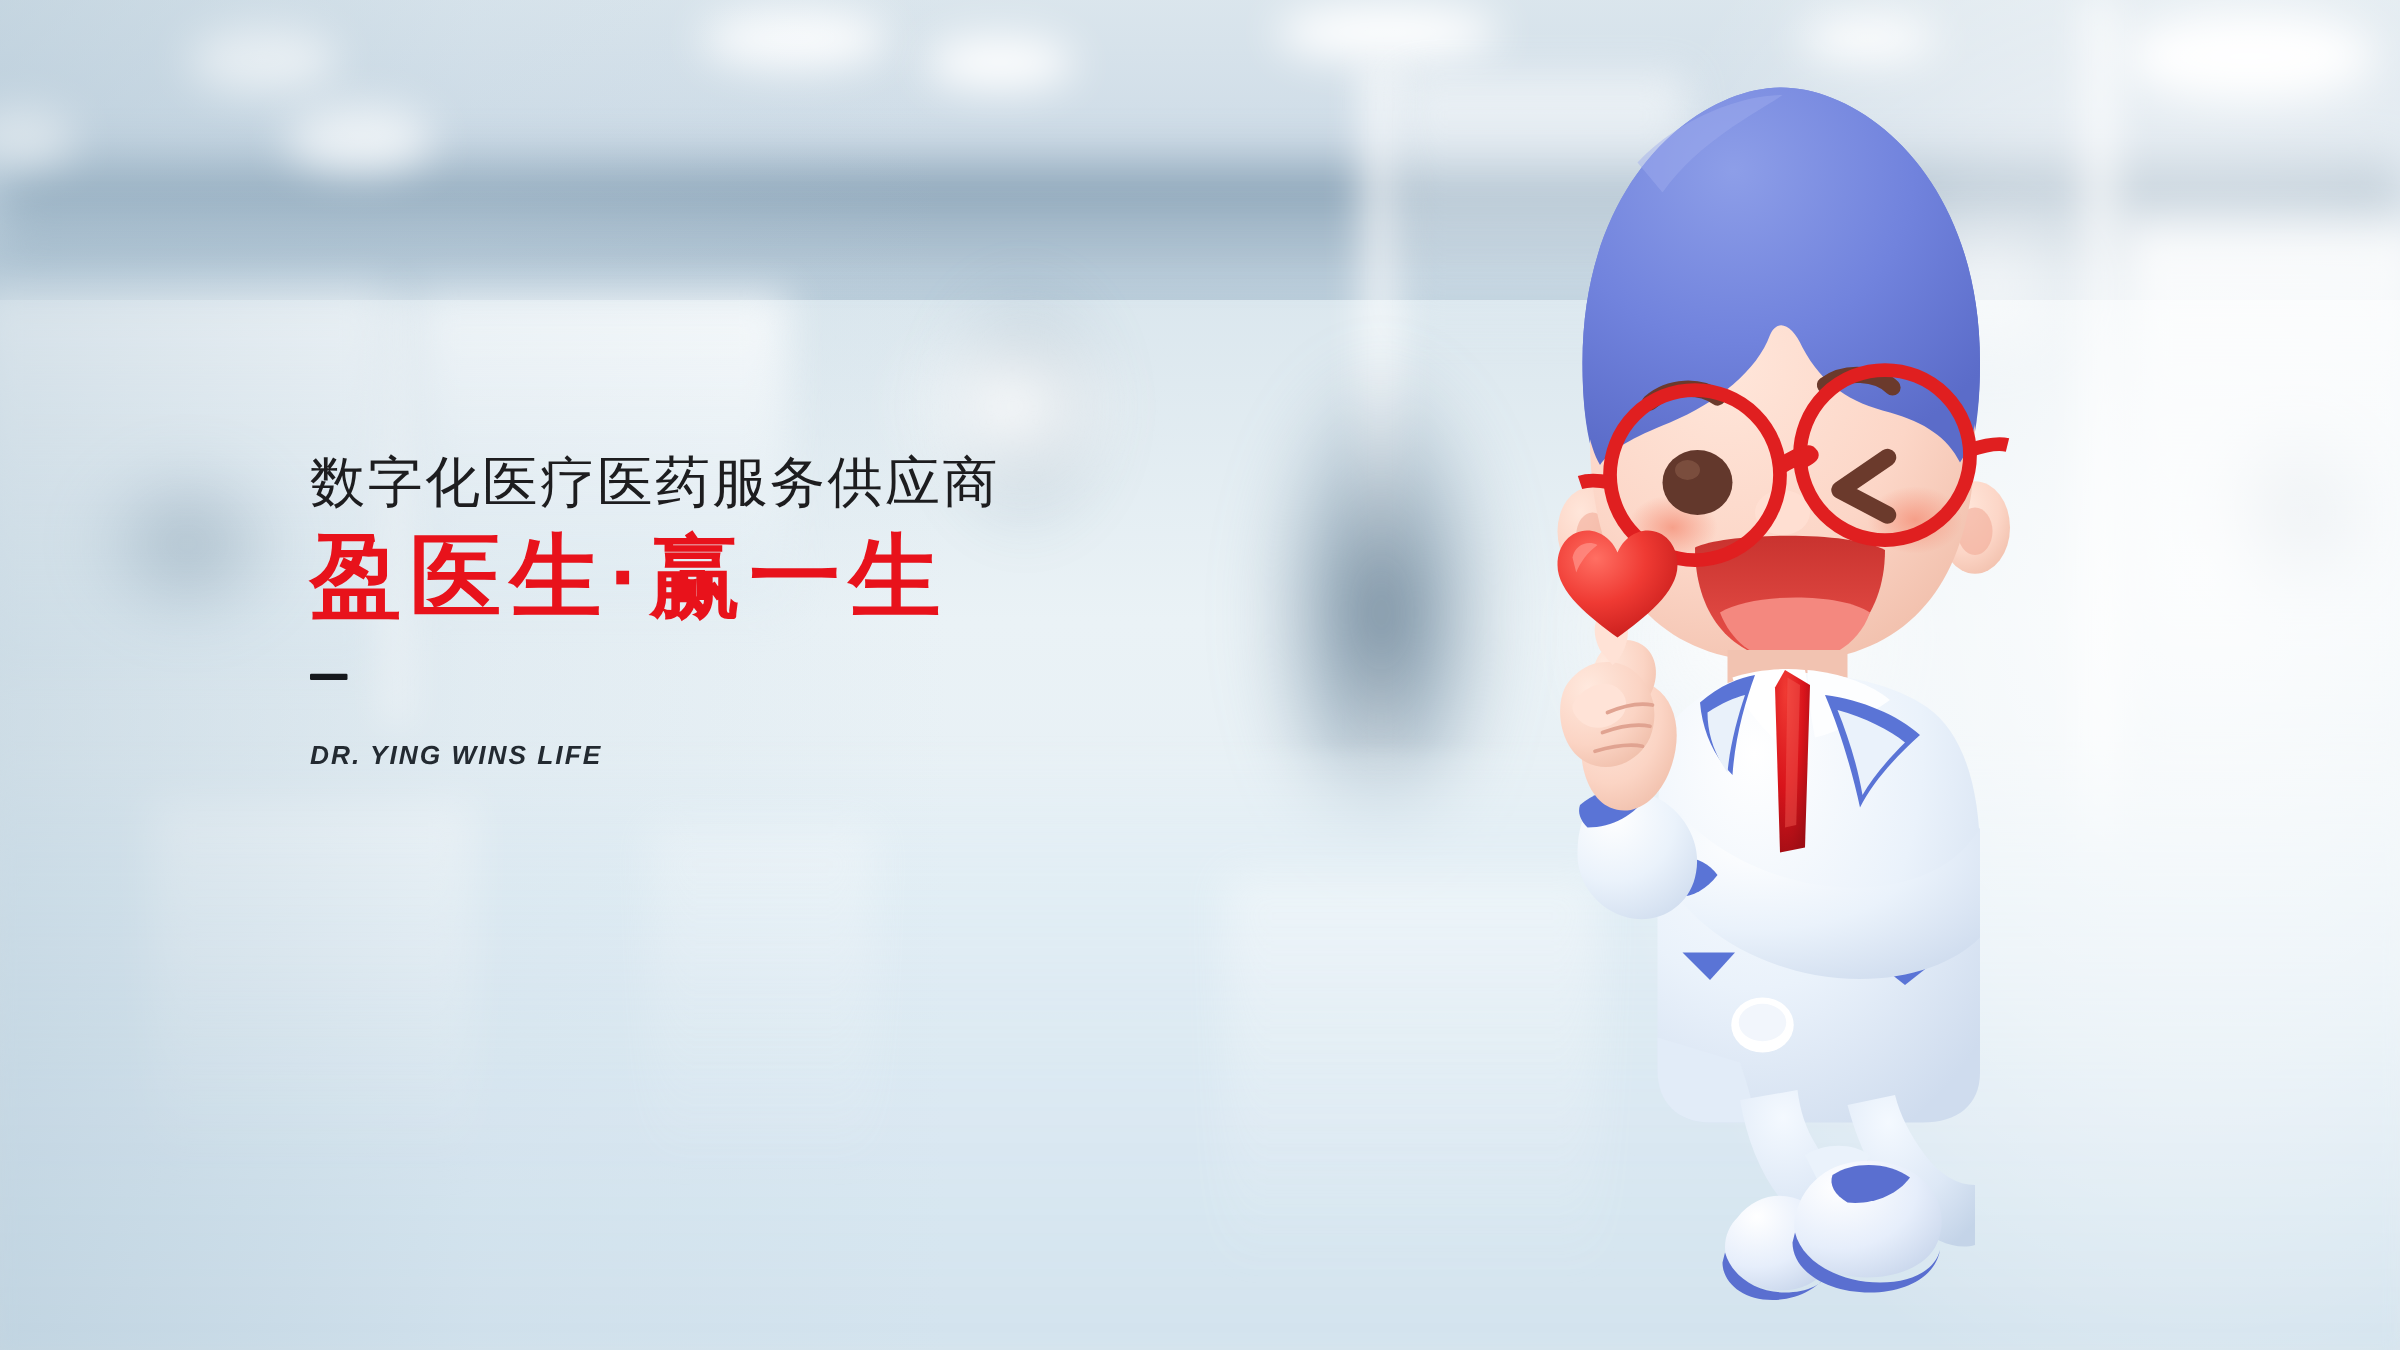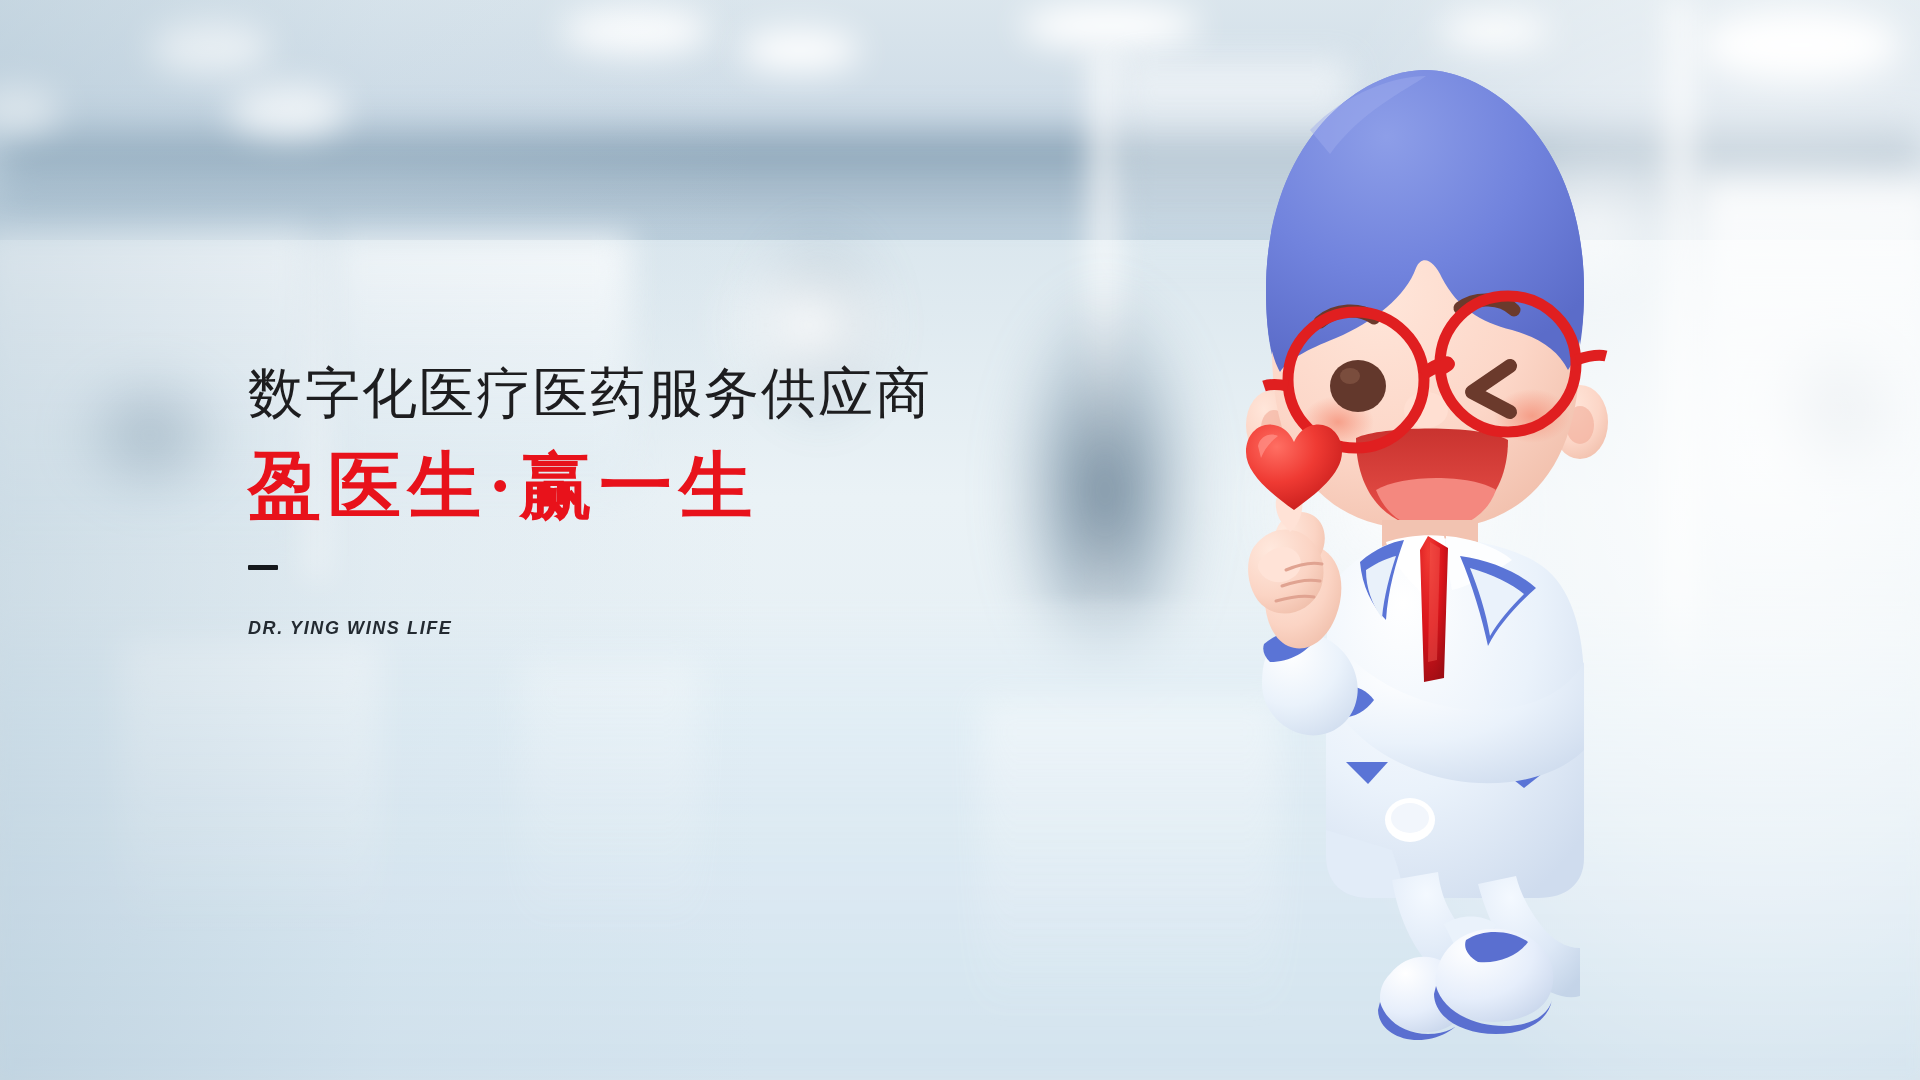--- a/index.html
+++ b/index.html
@@ -65,36 +65,36 @@
     background:radial-gradient(ellipse at 75% 42%,rgba(255,255,255,.85) 0%,rgba(255,255,255,.45) 45%,rgba(255,255,255,0) 78%);
   }
   .vignette-left{
     position:absolute;left:0;top:0;width:760px;height:1080px;
     background:linear-gradient(90deg,rgba(168,192,208,.42) 0%,rgba(190,210,224,.18) 50%,rgba(255,255,255,0) 100%);
   }
 
   
   .textblock{position:absolute;left:248px;top:360px;}
   .kicker{
-    font-size:55px;line-height:1.22;color:#1d1d1f;letter-spacing:2px;
+    font-size:44px;line-height:1.22;color:#1d1d1f;letter-spacing:2px;
     font-weight:500;white-space:nowrap;
     font-family:"DejaVu Sans","Liberation Sans",sans-serif;
   }
   .headline{
-    margin-top:16px;
+    margin-top:4px;
     font-size:73px;line-height:1.2;letter-spacing:7px;
     font-weight:700;white-space:nowrap;
-    font-family:Liberation Serif, serif;
+    font-family:Liberation Sans, sans-serif;
   }
   .rule{
     margin-top:34px;width:30px;height:5px;background:#15181c;border-radius:1px;
   }
   .sub{
     margin-top:42px;
-    font-style:italic;font-weight:700;font-size:18px;letter-spacing:1.6px;
+    font-style:italic;font-weight:700;font-size:21px;letter-spacing:1.6px;
     color:#232a31;line-height:1.85;white-space:nowrap;
   }
 
   
   #character{position:absolute;left:1160px;top:50px;width:520px;height:1010px;}
   #character svg{display:block;width:520px;height:1010px;overflow:visible;}
 </style>
 </head>
 <body>
 

